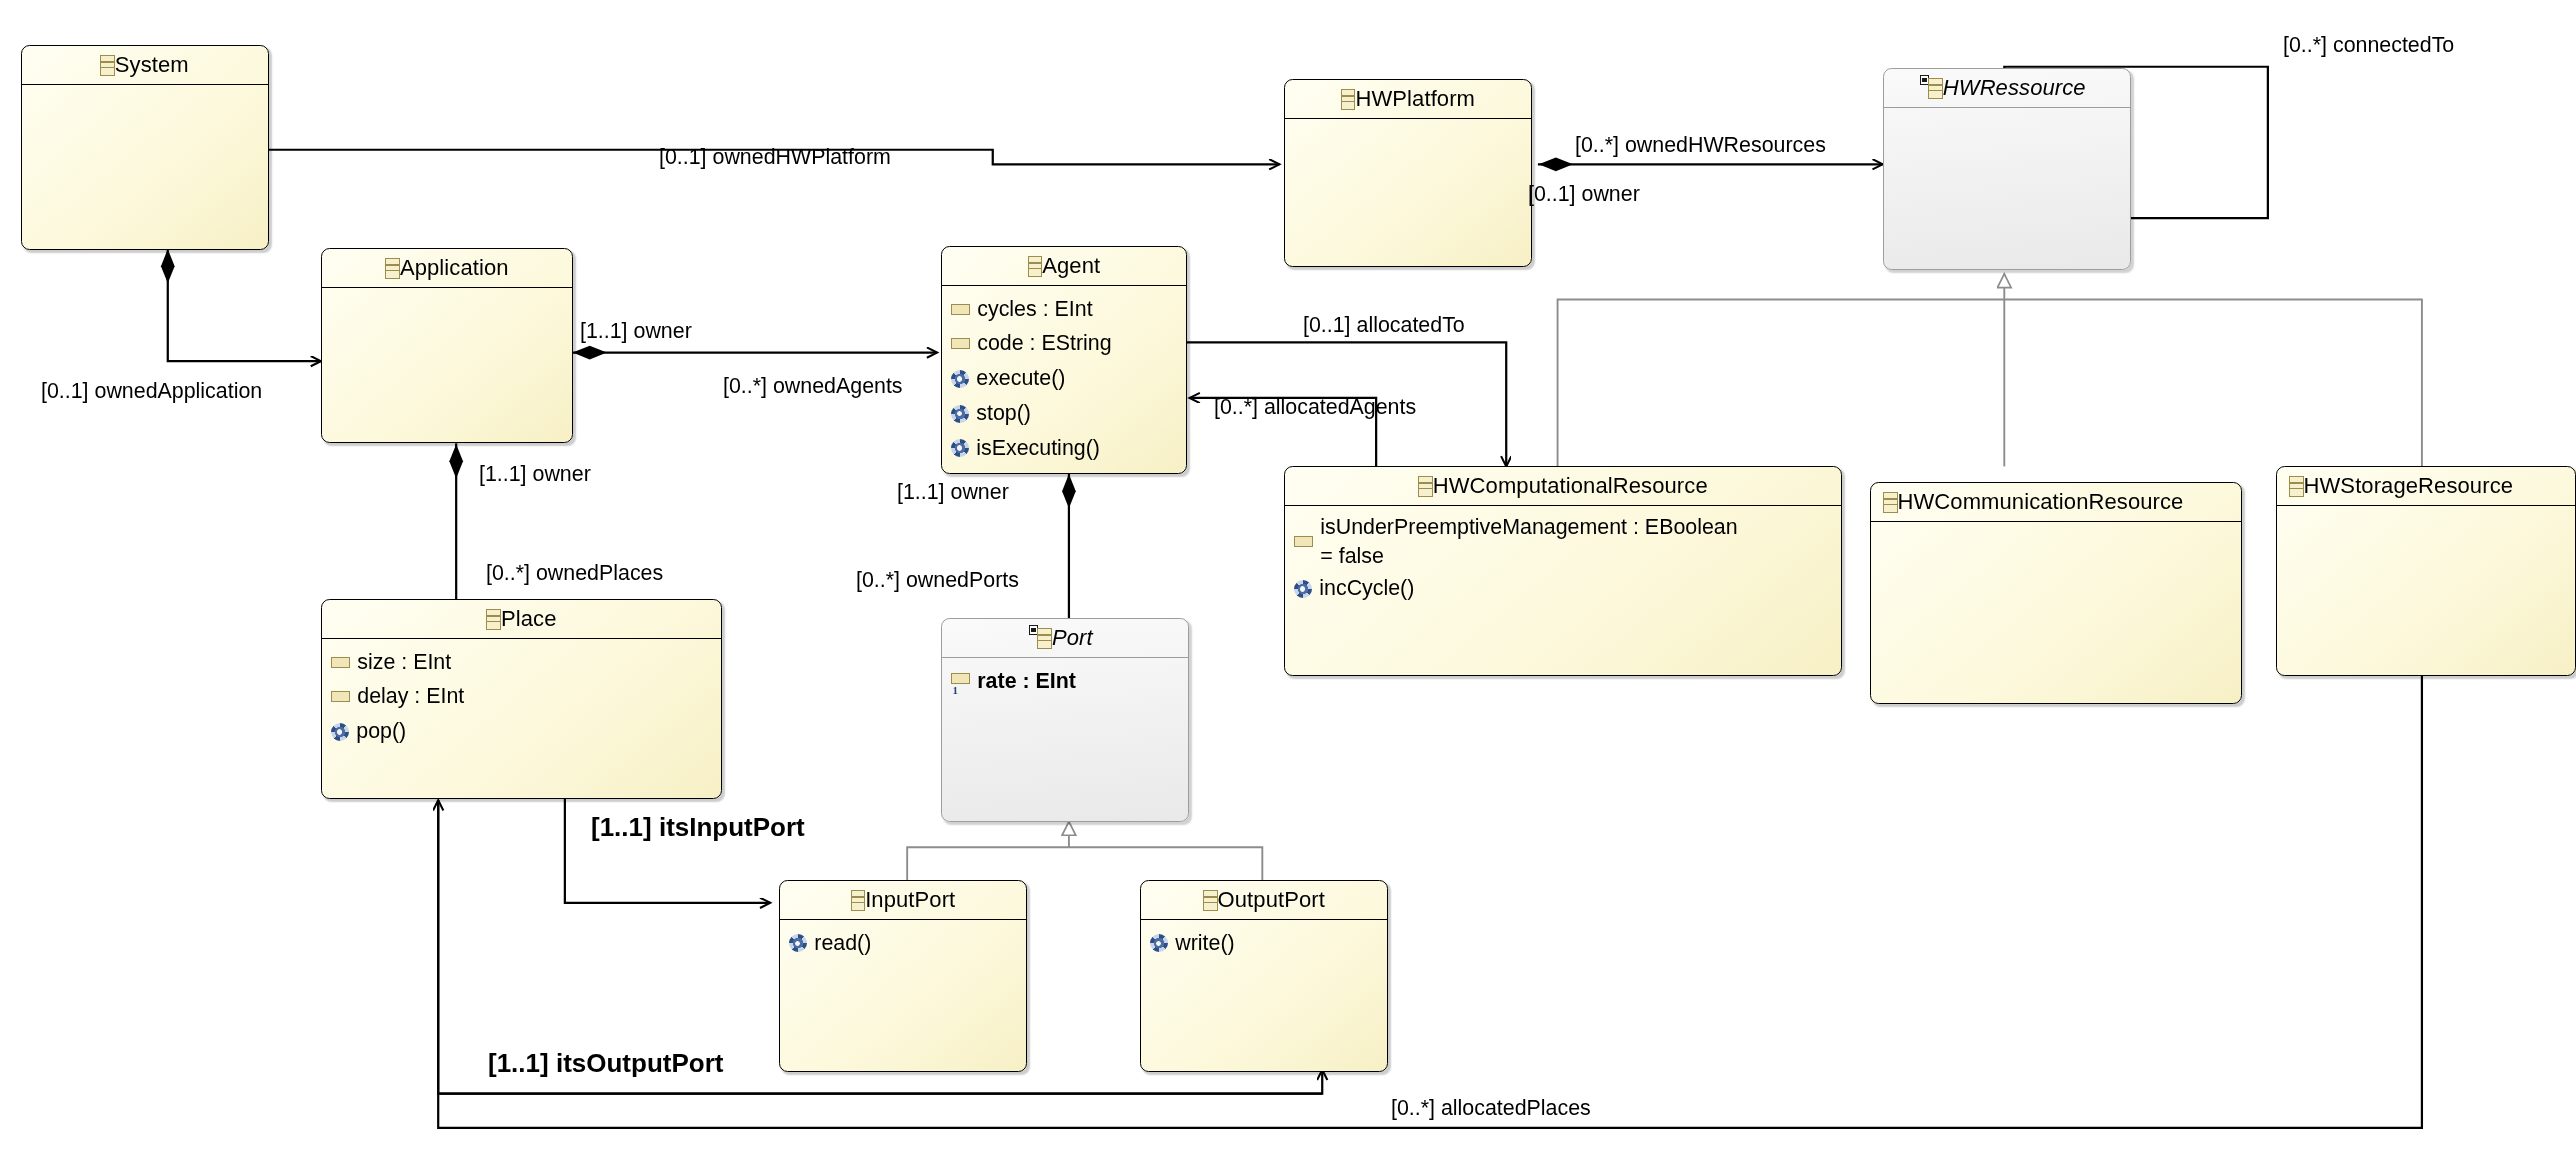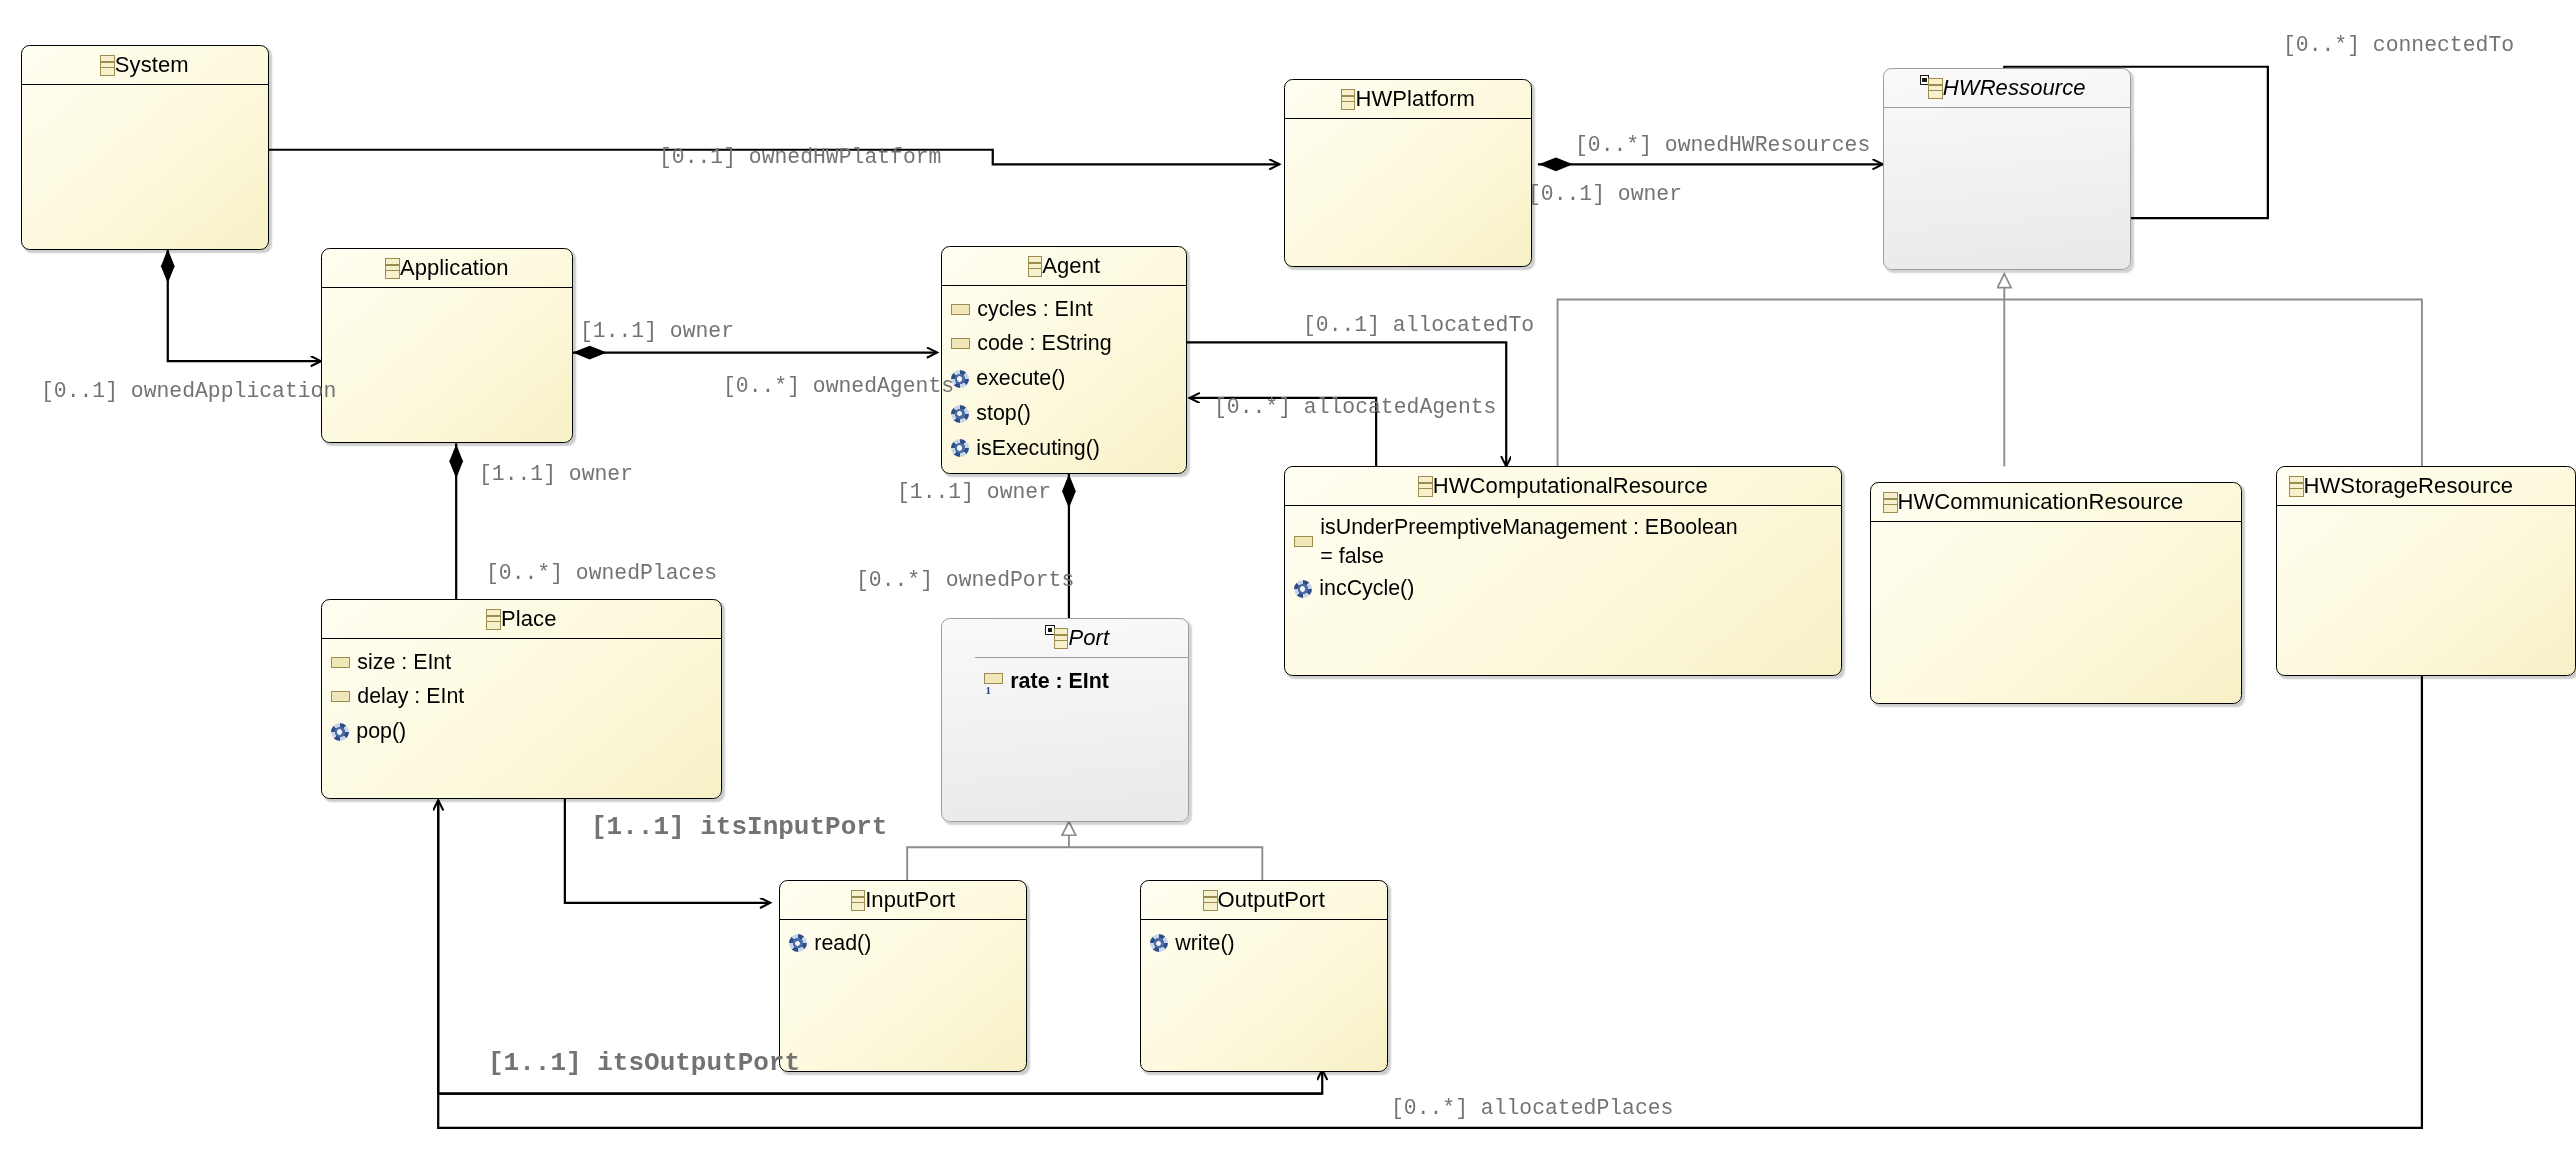--- a/index.html
+++ b/index.html
@@ -185,24 +185,23 @@
     border-radius: 50%;
     background: #f2f5fa;
     border: 1.3px solid #35568d;
     box-sizing: border-box;
   }
 
   
   .edge-label {
     position: absolute;
     font-size: 21.4px;
-    color: #737373;
+    color: #000000;
     white-space: nowrap;
     line-height: 24px;
-    font-family: Liberation Mono, monospace;
   }
   .edge-label.bold {
     font-weight: bold;
     font-size: 26px;
   }
   .clip-right {
     overflow: hidden;
   }
 </style>
 </head>
@@ -338,21 +337,21 @@
         <span class="icon-attr"></span>
         <span class="feat-text">delay : EInt</span>
       </div>
       <div class="uml-feature">
         <span class="icon-op"></span>
         <span class="feat-text">pop()</span>
       </div>
     </div>
   </div>
 
-  <div class="uml-class abstract-node" style="left:941px; top:618px; width:248px; height:204px;padding-left:33px;">
+  <div class="uml-class abstract-node" style="left:941px; top:618px; width:248px; height:204px;">
     <div class="uml-header">
       <span class="icon-wrap">
         <span class="abstract-marker"></span>
         <span class="icon-class"></span>
       </span>
       <span class="uml-title">Port</span>
     </div>
     <div class="uml-body">
       <div class="uml-feature">
         <span class="icon-attr with-sub">

